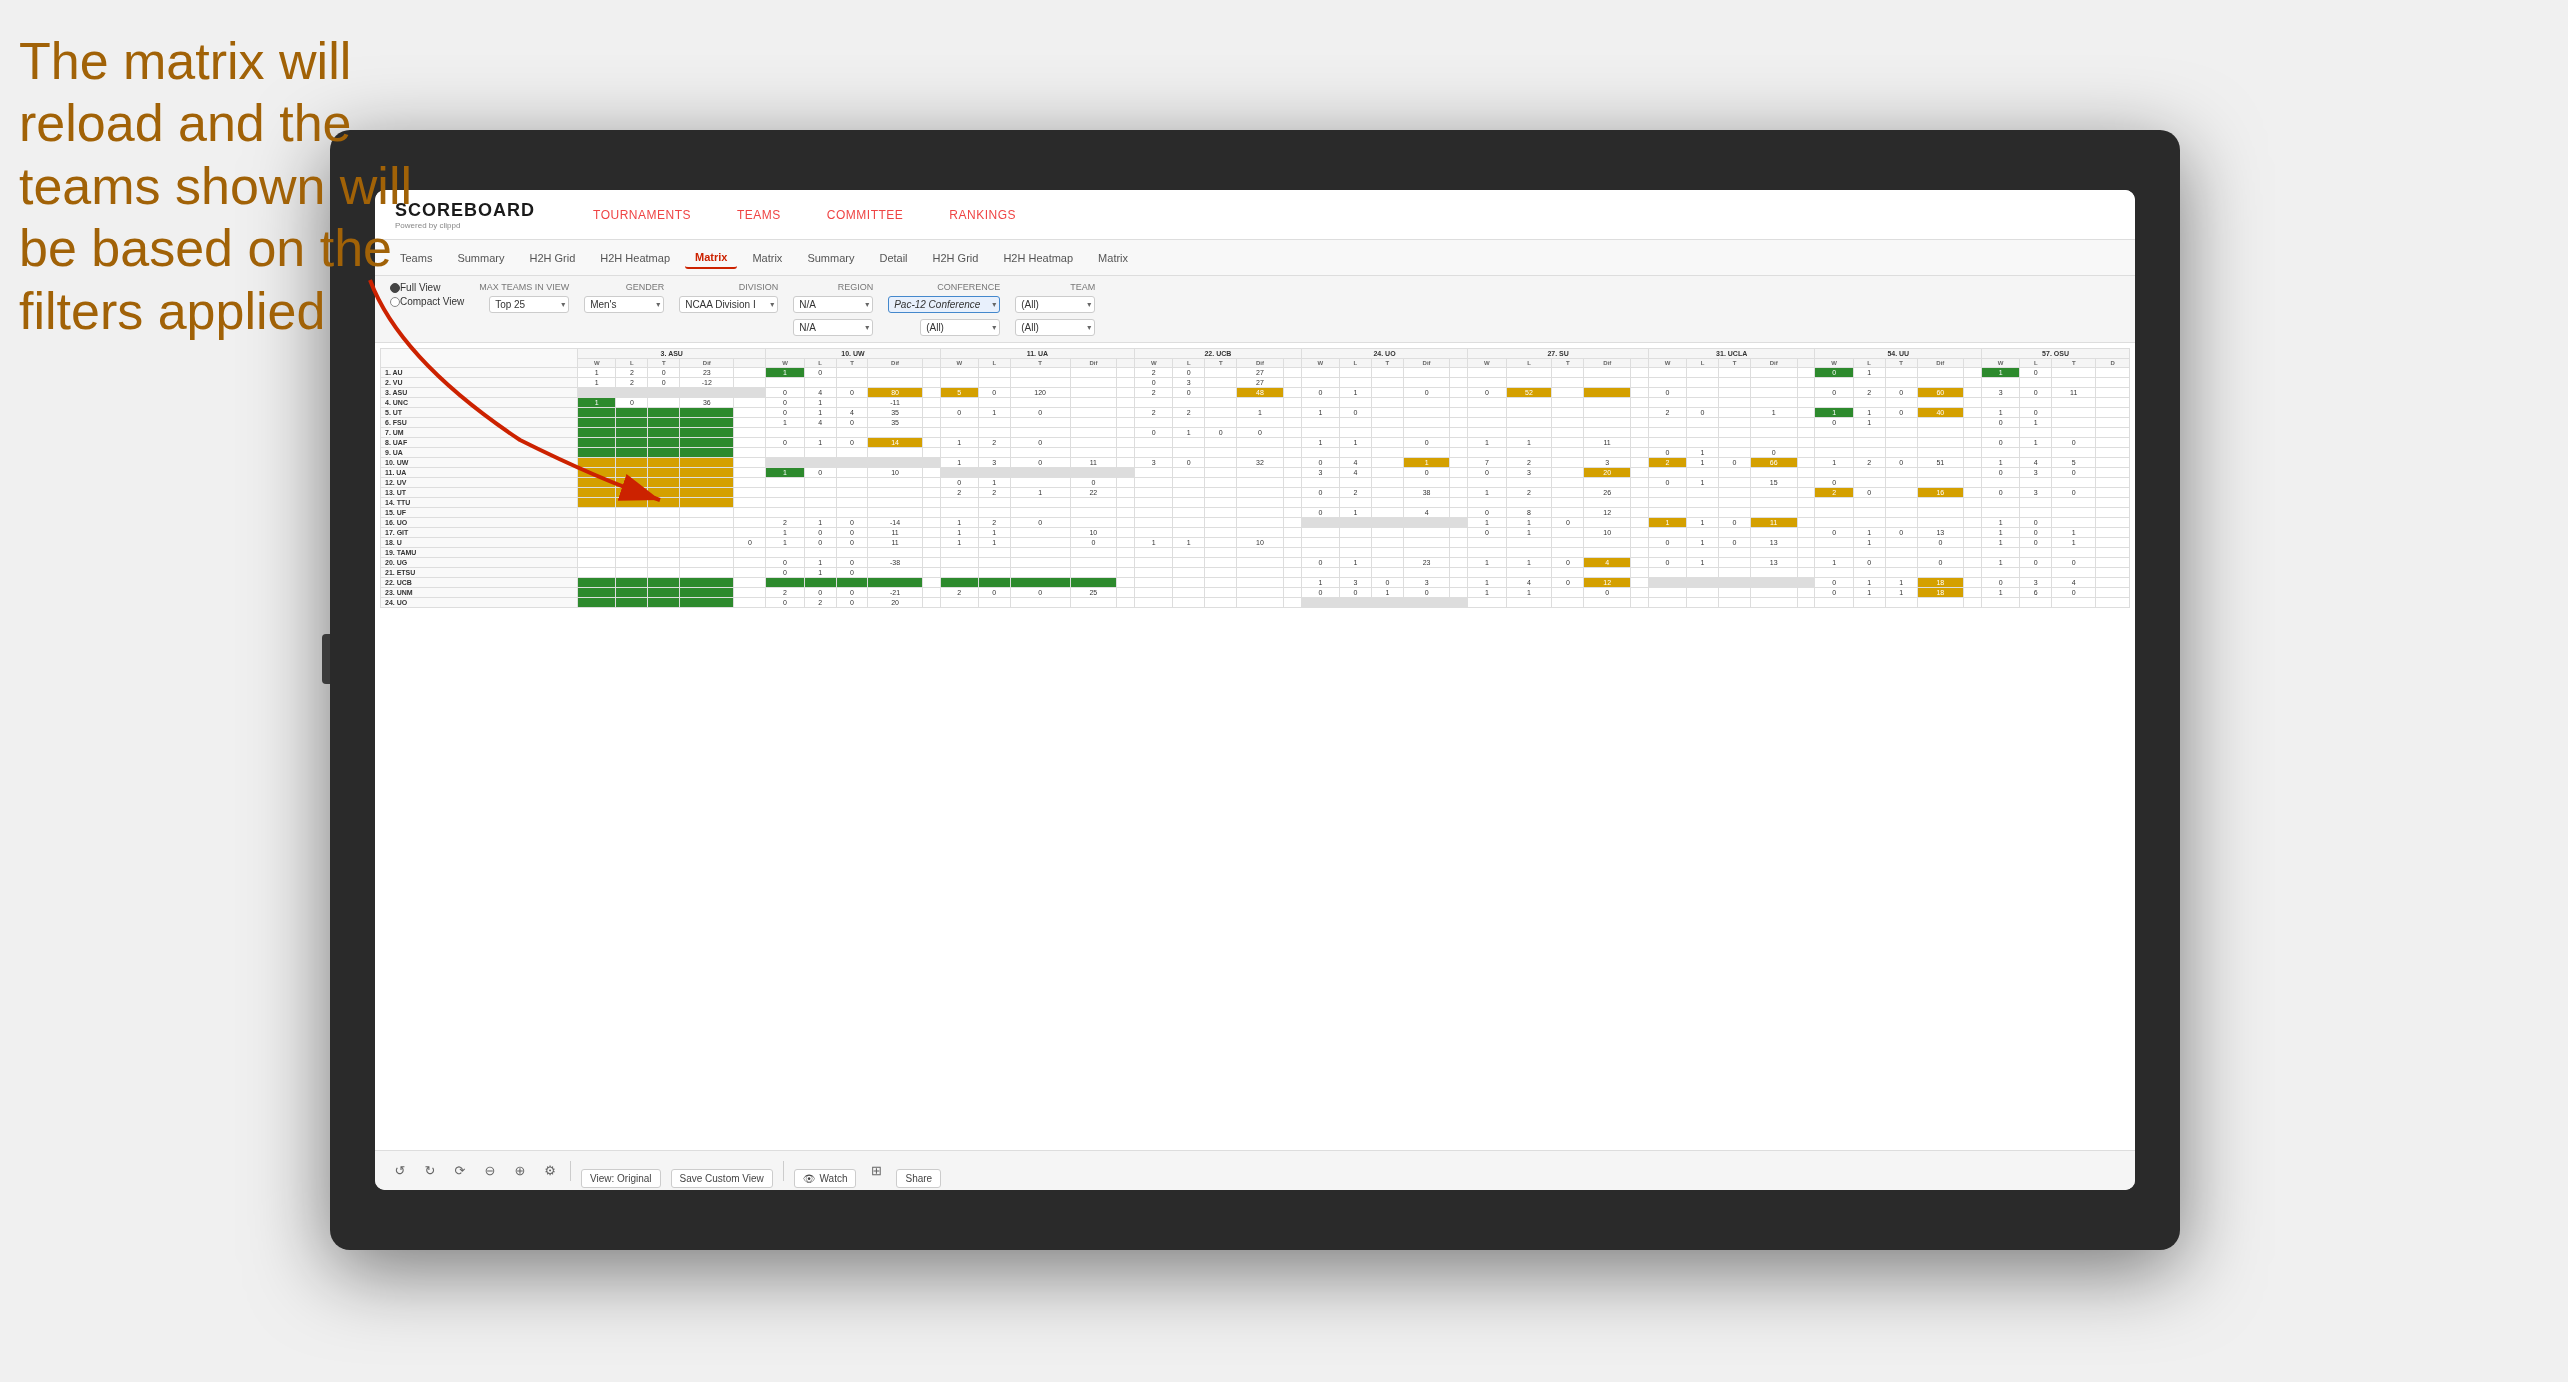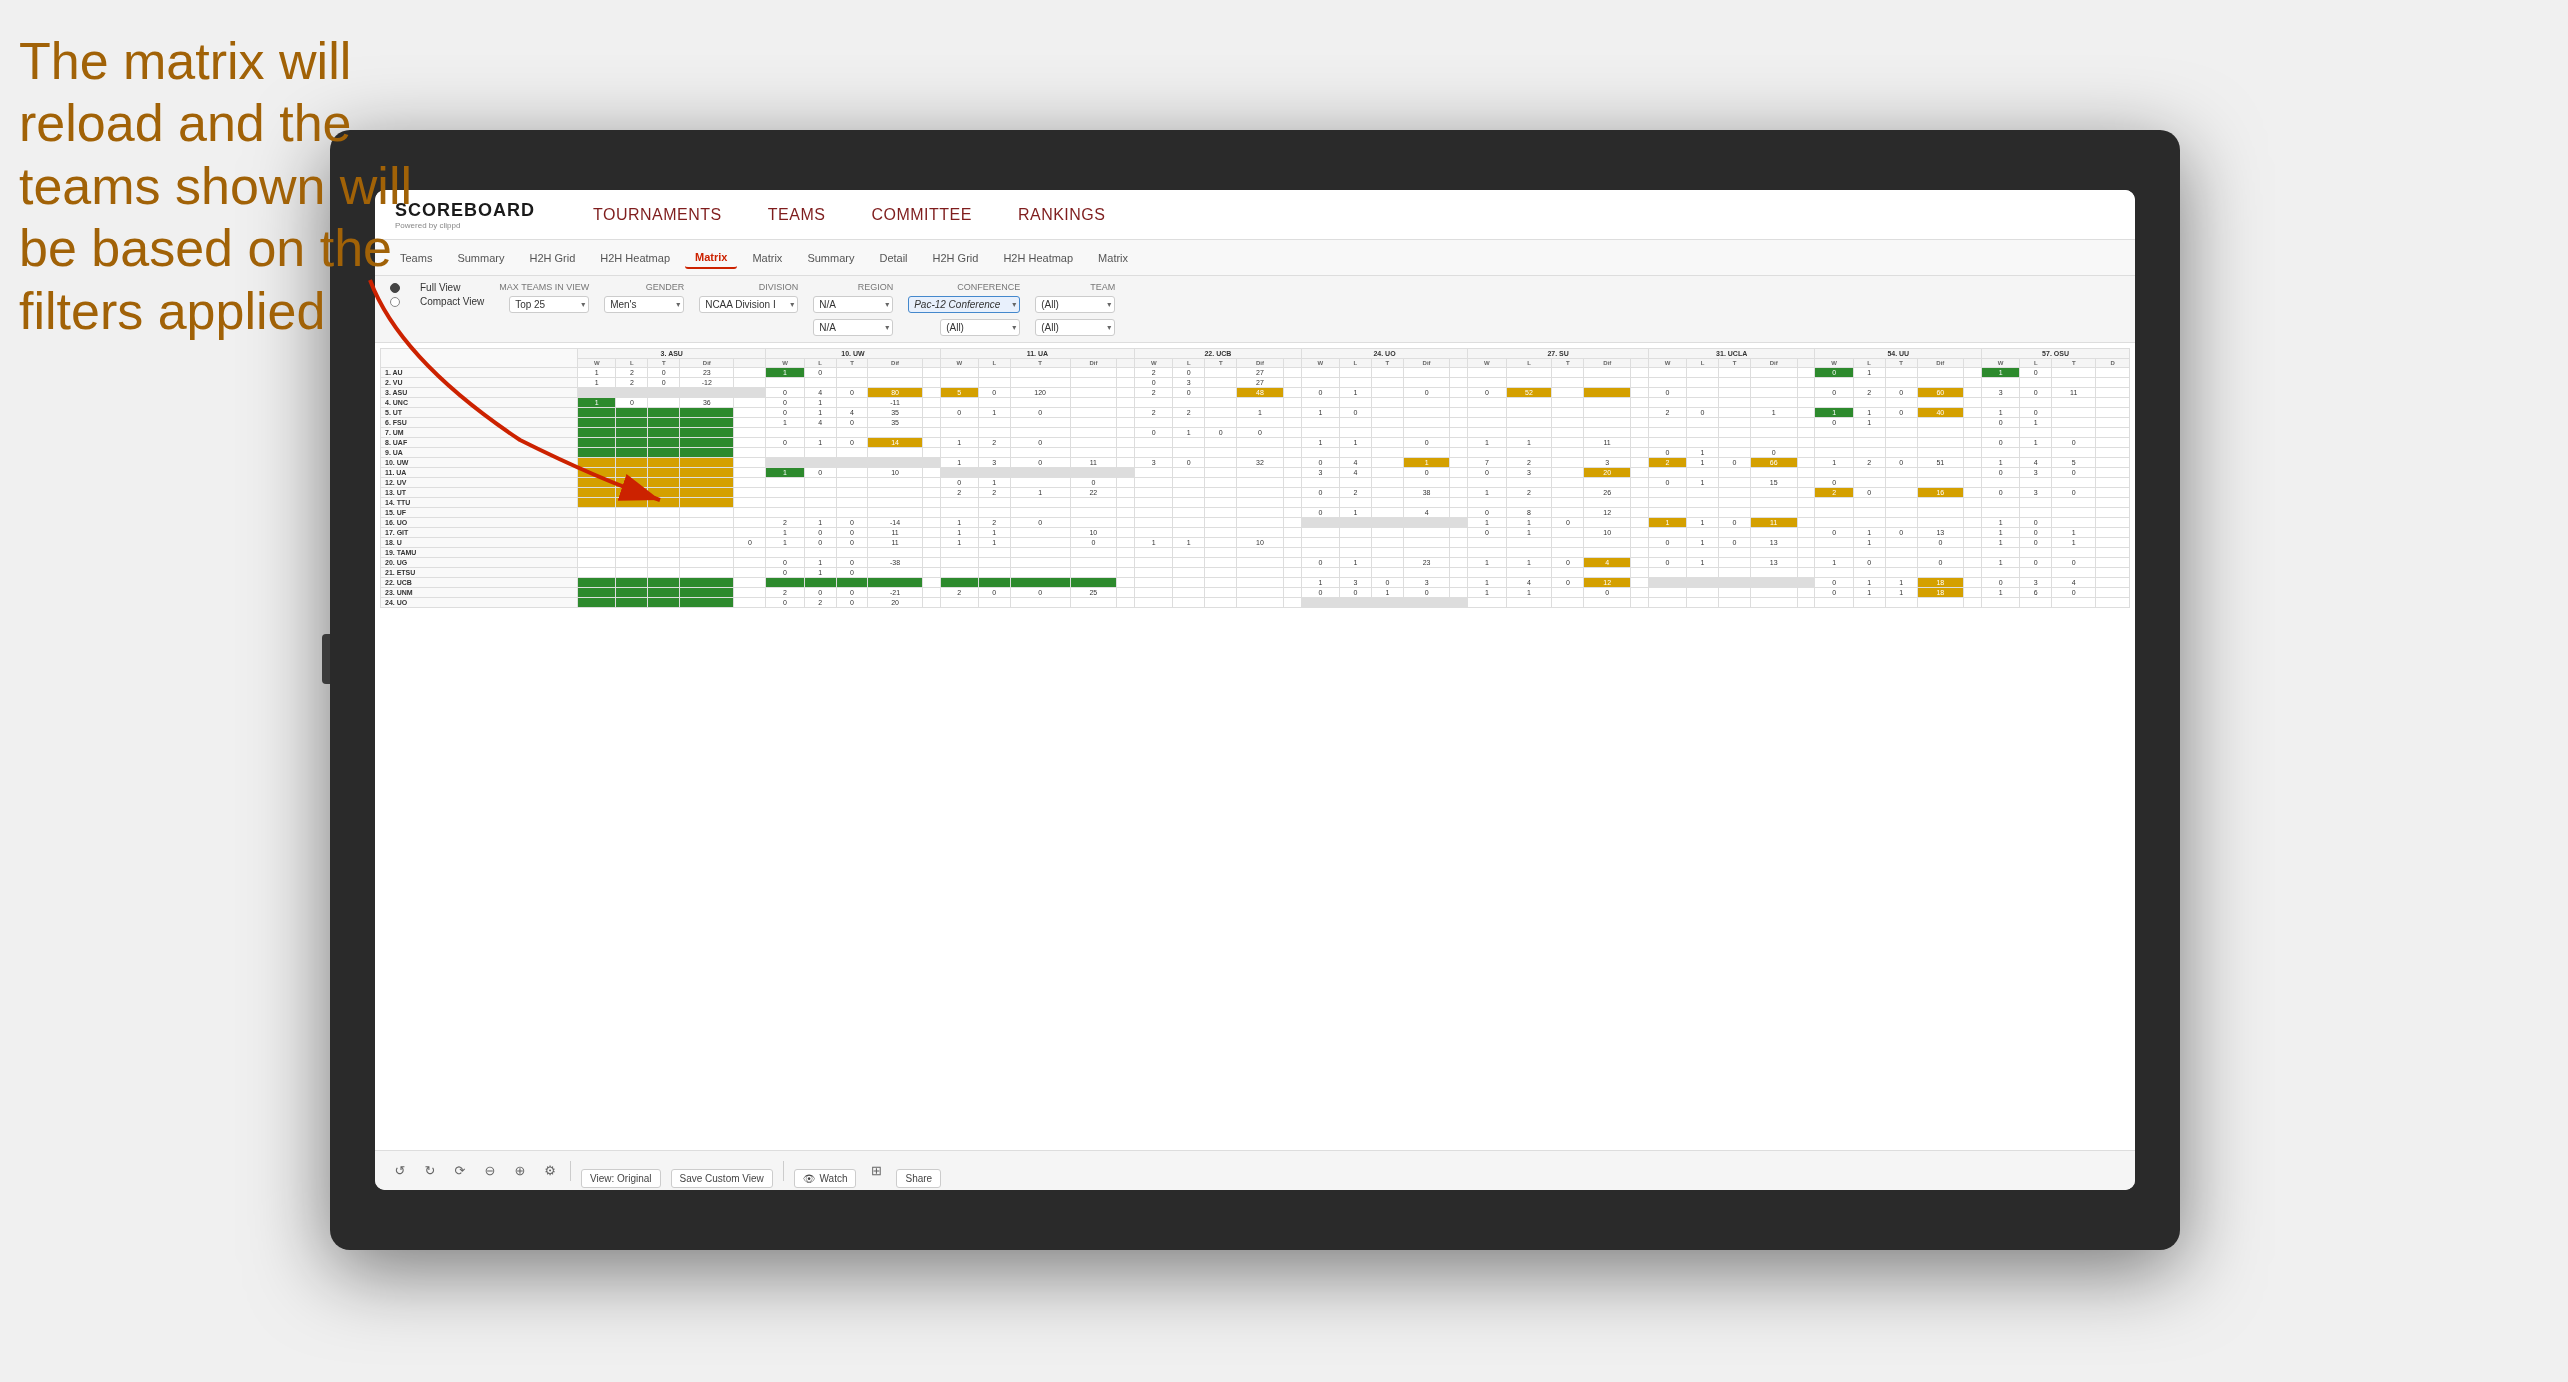--- a/index.html
+++ b/index.html
@@ -84,22 +84,22 @@
       color: #1a1a1a;
       letter-spacing: 1px;
     }
 
     .logo-sub {
       font-size: 8px;
       color: #888;
     }
 
     .nav-item {
-      font-size: 16px;
-      color: #7f1d1d;
+      font-size: 12px;
+      color: #ef4444;
       cursor: pointer;
       padding: 5px 8px;
       text-transform: uppercase;
       letter-spacing: 0.5px;
     }
 
     
     .sub-nav {
       background: #f8f8f8;
       border-bottom: 1px solid #ddd;
@@ -139,21 +139,21 @@
       display: flex;
       flex-direction: column;
       gap: 3px;
       font-size: 10px;
       color: #333;
     }
 
     .radio-option {
       display: flex;
       align-items: center;
-      gap: 20px;
+      gap: 0;
       cursor: pointer;
     }
 
     .radio-circle {
       width: 10px;
       height: 10px;
       border-radius: 50%;
       border: 1.5px solid #888;
       background: #fff;
     }

